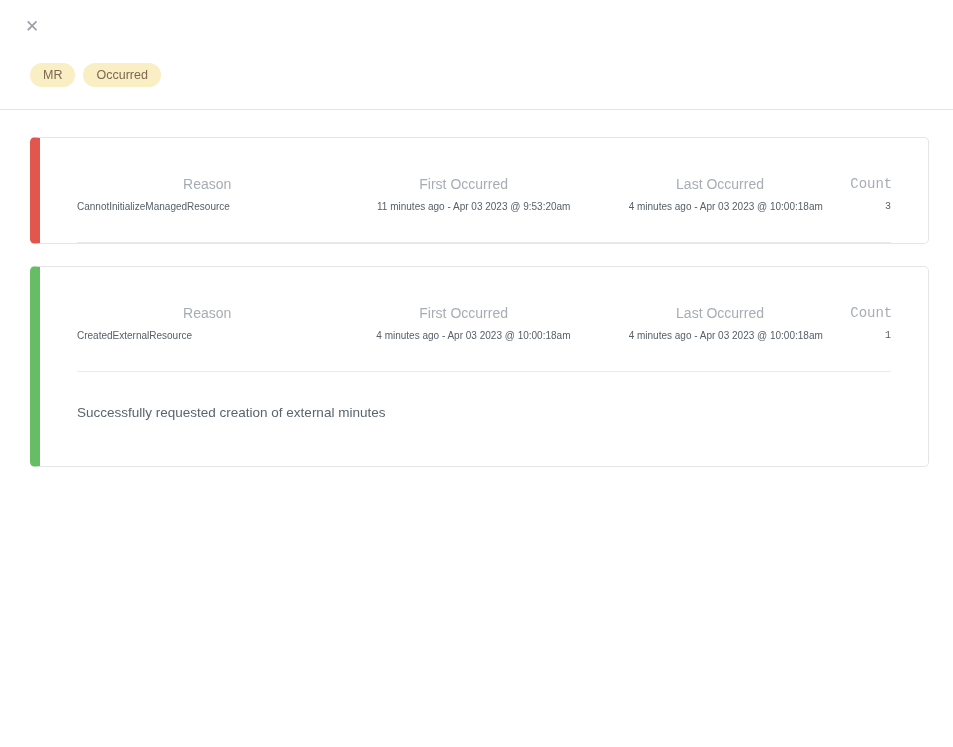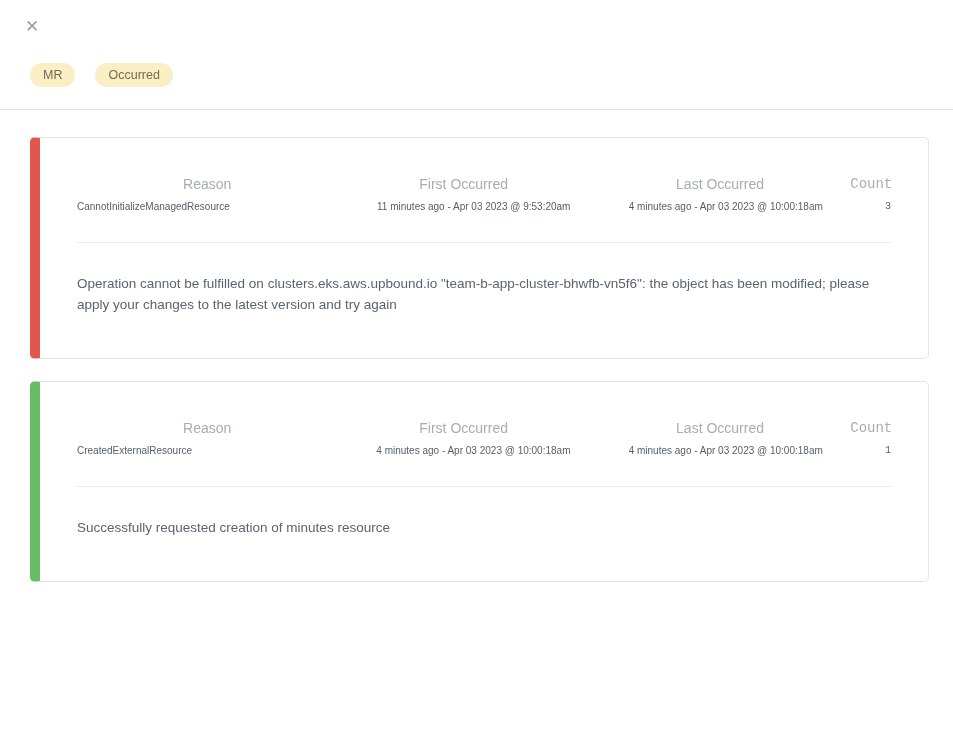--- a/index.html
+++ b/index.html
@@ -31,21 +31,21 @@
 
   .page-title {
     margin: 32px 0 0 0;
     font-size: 25px;
     line-height: 1.05;
     font-weight: bold;
     color: #3e4a5f;
     letter-spacing: 0.2px;
   }
 
-  .badges-row { margin-top: 28px; display: flex; gap: 20px; }
+  .badges-row { margin-top: 28px; display: flex; gap: 8px; }
   .badge {
     display: inline-flex;
     align-items: center;
     background: #faeec5;
     color: #7d6850;
     font-size: 12.5px;
     line-height: 1;
     padding: 6px 13px 5px 13px;
     border-radius: 13px;
   }
@@ -160,21 +160,20 @@
             <div class="date-text">11 minutes ago - Apr 03 2023 @ 9:53:20am</div>
           </td>
           <td>
             <div class="date-text">4 minutes ago - Apr 03 2023 @ 10:00:18am</div>
           </td>
           <td class="count">3</td>
         </tr>
       </tbody>
     </table>
     <div class="card-divider"></div>
-    <p class="event-message">Operation cannot be fulfilled on clusters.eks.aws.upbound.io "team-b-app-cluster-bhwfb-vn5f6": the object has been modified; please apply your changes to the latest version and try again</p>
   </section>
 
   <section class="event-card success">
     <table class="event-table">
       <colgroup>
           <col class="c-reason">
           <col class="c-first">
           <col class="c-last">
           <col class="c-count">
         </colgroup>
@@ -193,15 +192,15 @@
             <div class="date-text">4 minutes ago - Apr 03 2023 @ 10:00:18am</div>
           </td>
           <td>
             <div class="date-text">4 minutes ago - Apr 03 2023 @ 10:00:18am</div>
           </td>
           <td class="count">1</td>
         </tr>
       </tbody>
     </table>
     <div class="card-divider"></div>
-    <p class="event-message">Successfully requested creation of minutes resource</p>
+    <p class="event-message">Successfully requested creation of external minutes</p>
   </section>
 </div>
 
 </body></html>

